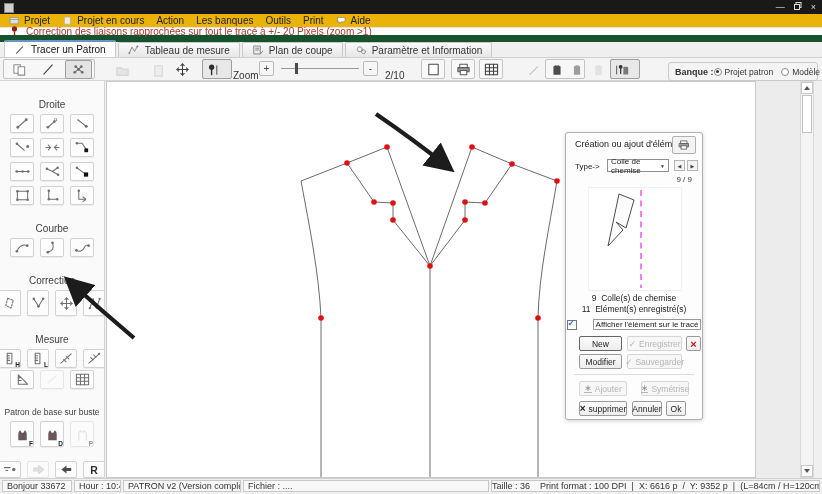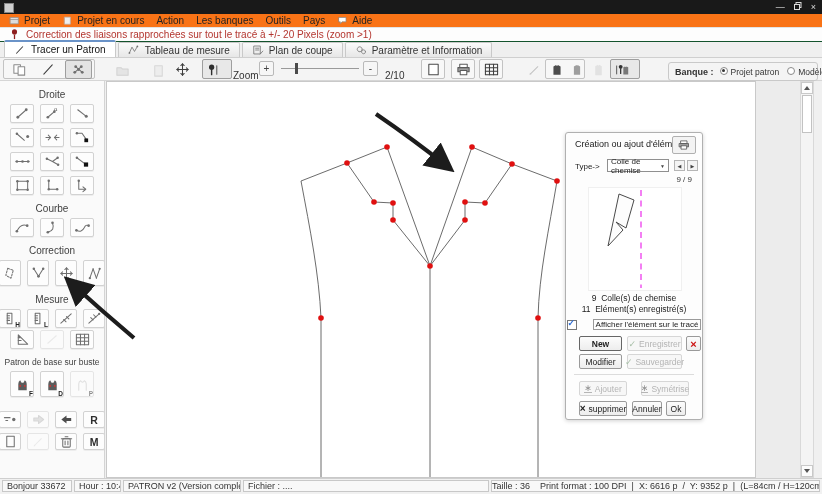--- a/index.html
+++ b/index.html
@@ -7,28 +7,28 @@
        font-family:"Liberation Sans",sans-serif;-webkit-user-select:none;user-select:none}
 
   
   #titlebar{position:absolute;left:0;top:0;width:822px;height:14px;background:#191919;color:#e8e8e8}
   #tb-appicon{position:absolute;left:4px;top:3px;width:8px;height:8px;background:#cfcfcf;border:1px solid #888}
   #tb-title{position:absolute;left:0;right:0;top:1px;text-align:center;font-size:9.5px;letter-spacing:.5px}
   #tb-ctrls{position:absolute;right:6px;top:0;height:14px;display:flex;gap:9px;align-items:center;font-size:9px;color:#dcdcdc}
   #tb-ctrls span{cursor:default}
 
   
-  #menubar{position:absolute;left:0;top:14px;width:822px;height:14px;background:#f97316;
+  #menubar{position:absolute;left:0;top:14px;width:822px;height:14px;background:#eab308;
            border-bottom:1px solid #e3e3e3;display:flex;align-items:center;padding-left:3px;box-sizing:border-box}
   .menu-item{display:inline-flex;align-items:center;gap:3px;font-size:10px;color:#222;padding:0 6px;height:13px}
   .menu-item .ic{width:12px;height:11px}
 
   
   #warnbar{position:absolute;left:0;top:28px;width:822px;height:14px;background:#fdfdfd;
-           border-bottom:1px solid #14532d;display:flex;align-items:center;gap:7px;padding-left:10px;box-sizing:border-box}
+           border-bottom:7px solid #14532d;display:flex;align-items:center;gap:7px;padding-left:10px;box-sizing:border-box}
   #warn-pin{width:9px;height:11px}
   #warn-text{font-size:10px;color:#b3352e}
 
   
   #tabbar{position:absolute;left:0;top:42px;width:822px;height:16px;background:#efefef;
           border-bottom:1px solid #cfcfcf;display:flex;align-items:flex-end;padding-left:4px;box-sizing:border-box}
   .tab{position:relative;display:inline-flex;align-items:center;gap:4px;height:14px;padding:0 9px;margin-right:2px;
        border:1px solid #c9c9c9;border-bottom:none;border-radius:2px 2px 0 0;
        background:linear-gradient(#fafafa,#e7e7e7);font-size:10px;color:#333}
   .tab.active{background:#fff;border-top:2px solid #6a93c8;height:15px;color:#111}
@@ -46,31 +46,31 @@
   .tb-btn{position:absolute;top:1px;width:24px;height:20px;border:1px solid #c3c3c3;border-radius:2px;background:#f8f8f8;
           display:flex;align-items:center;justify-content:center;box-sizing:border-box}
   .tb-label{position:absolute;top:12px;font-size:10px;color:#333}
   .tb-sq{position:absolute;top:3px;width:15px;height:15px;border:1px solid #b9b9b9;background:#f6f6f6;border-radius:2px;
          font-size:10px;line-height:13px;text-align:center;color:#444;box-sizing:border-box}
   #slider{position:absolute;left:281px;top:3px;width:78px;height:15px}
   #slider .track{position:absolute;left:0;right:0;top:7px;height:1px;background:#9a9a9a}
   #slider .thumb{position:absolute;left:14px;top:2px;width:3px;height:11px;background:#4a4a4a}
   .faded{opacity:.55}
   #banque{position:absolute;left:668px;top:4px;width:150px;height:19px;border:1px solid #c9c9c9;border-radius:3px;
-          display:flex;align-items:center;padding:0 6px;gap:6px;box-sizing:border-box;background:#f4f4f4}
+          display:flex;align-items:center;padding:0 6px;box-sizing:border-box;background:#f4f4f4}
   .bq-label{font-size:9px;font-weight:bold;color:#333;white-space:nowrap}
-  .radio-opt{display:inline-flex;align-items:flex-start;gap:3px;font-size:8.5px;color:#333;white-space:nowrap}
+  .radio-opt{display:inline-flex;align-items:center;gap:3px;font-size:8.5px;color:#333;white-space:nowrap}
   .rad{width:8px;height:8px;border:1px solid #8a8a8a;border-radius:50%;background:#fff;position:relative;box-sizing:border-box}
   .rad.sel::after{content:"";position:absolute;left:1.5px;top:1.5px;width:3px;height:3px;border-radius:50%;background:#333}
 
   
   #main-bg{position:absolute;left:0;top:81px;width:822px;height:397px;background:#f0f0f0}
   #sidebar{position:absolute;left:0;top:81px;width:105px;height:397px;background:#fafafa;border-right:1px solid #d4d4d4;
            box-sizing:border-box;overflow:hidden}
-  .sec-title{font-size:10px;color:#3f3f3f;text-align:center;margin:8px 0 4px}
+  .sec-title{font-size:10px;color:#3f3f3f;text-align:center;margin:18px 0 4px}
   .sec-title.small{font-size:8.5px}
   .tools{display:grid;justify-content:center;gap:5px 6px;margin-bottom:2px}
   .tools.c3{grid-template-columns:repeat(3,24px)}
   .tools.c4{grid-template-columns:repeat(4,22px)}
   .tools.sm .tool{height:19px}
   .tools.lg .tool{height:26px}
   .tools.xs .tool{height:17px}
   .tools.gap-top{margin-top:14px}
   .tool{display:flex;align-items:center;justify-content:center;background:#fdfdfd;border:1px solid #d2d2d2;border-radius:2px;
         position:relative;box-shadow:0 1px 0 rgba(0,0,0,.05);box-sizing:border-box}
@@ -109,21 +109,21 @@
   #p-pager{position:absolute;right:10px;top:42px;font-size:8px;color:#333}
   #p-preview{position:absolute;left:22px;top:54px;width:94px;height:104px;background:#fff;border:1px solid #f0f0f0;box-sizing:border-box}
   .p-count{position:absolute;left:0;width:100%;text-align:center;font-size:8.5px;color:#222;white-space:pre}
   #p-checkrow{position:absolute;left:0;top:186px;width:100%;display:flex;align-items:center;justify-content:center;gap:16px}
   #p-cbx{width:10px;height:10px;border:1px solid #777;background:#fff;position:relative;box-sizing:border-box}
   #p-cbx::after{content:"✓";position:absolute;left:0px;top:-3px;font-size:9px;font-weight:bold;color:#2f6fd6}
   #p-cbxlabel{font-size:8px;color:#222;border:1px solid #9a9a9a;padding:0 2px}
   .pb{position:absolute;height:15px;border:1px solid #9a9a9a;border-radius:2px;background:linear-gradient(#fcfcfc,#ededed);
       font-size:8.5px;color:#222;display:flex;align-items:center;justify-content:center;gap:3px;box-sizing:border-box;white-space:nowrap}
   .pb.disabled{color:#b4b4b4;border-color:#d6d6d6;background:#f7f7f7}
-  .pb.b-new{font-weight:bold;border-color:#666}
+  .pb.b-new{font-weight:normal;border-color:#666}
   .chk::before{content:"✓";color:#a7bfa7;font-size:9px}
   .star{display:inline-block;border-bottom:1px solid #b5b5b5;line-height:7px}
   .star::before{content:"∗";color:#8f8f8f;font-size:9px}
   .xred::before{content:"×";color:#cc1111;font-weight:bold;font-size:11px}
   .xdark::before{content:"×";color:#222;font-weight:bold;font-size:10px}
   #p-sep{position:absolute;left:8px;right:8px;top:241px;height:1px;background:#dcdcdc}
 
   
   #statusbar{position:absolute;left:0;top:478px;width:822px;height:16px;background:#f1f1f1;border-top:1px solid #cfcfcf;box-sizing:border-box}
   .seg{position:absolute;top:1px;height:12px;border:1px solid #c8c8c8;background:#f8f8f8;font-size:9px;color:#333;
@@ -174,21 +174,21 @@
     <span class="menu-item">
       <span>Action</span>
     </span>
     <span class="menu-item">
       <span>Les banques</span>
     </span>
     <span class="menu-item">
       <span>Outils</span>
     </span>
     <span class="menu-item">
-      <span>Pays</span>
+      <span>Print</span>
     </span>
     <span class="menu-item">
       <span>
         <svg class="ic" viewBox="0 0 18 16" style="width: 12px; height: 11px;">
           <path style="fill:#fff;stroke:#8a8a8a" d="M3,3.5 h10.5 v6.5 h-6 l-2.5,3 v-3 H3 Z"></path>
         </svg>
       </span>
       <span>Aide</span>
     </span>
   </div>

